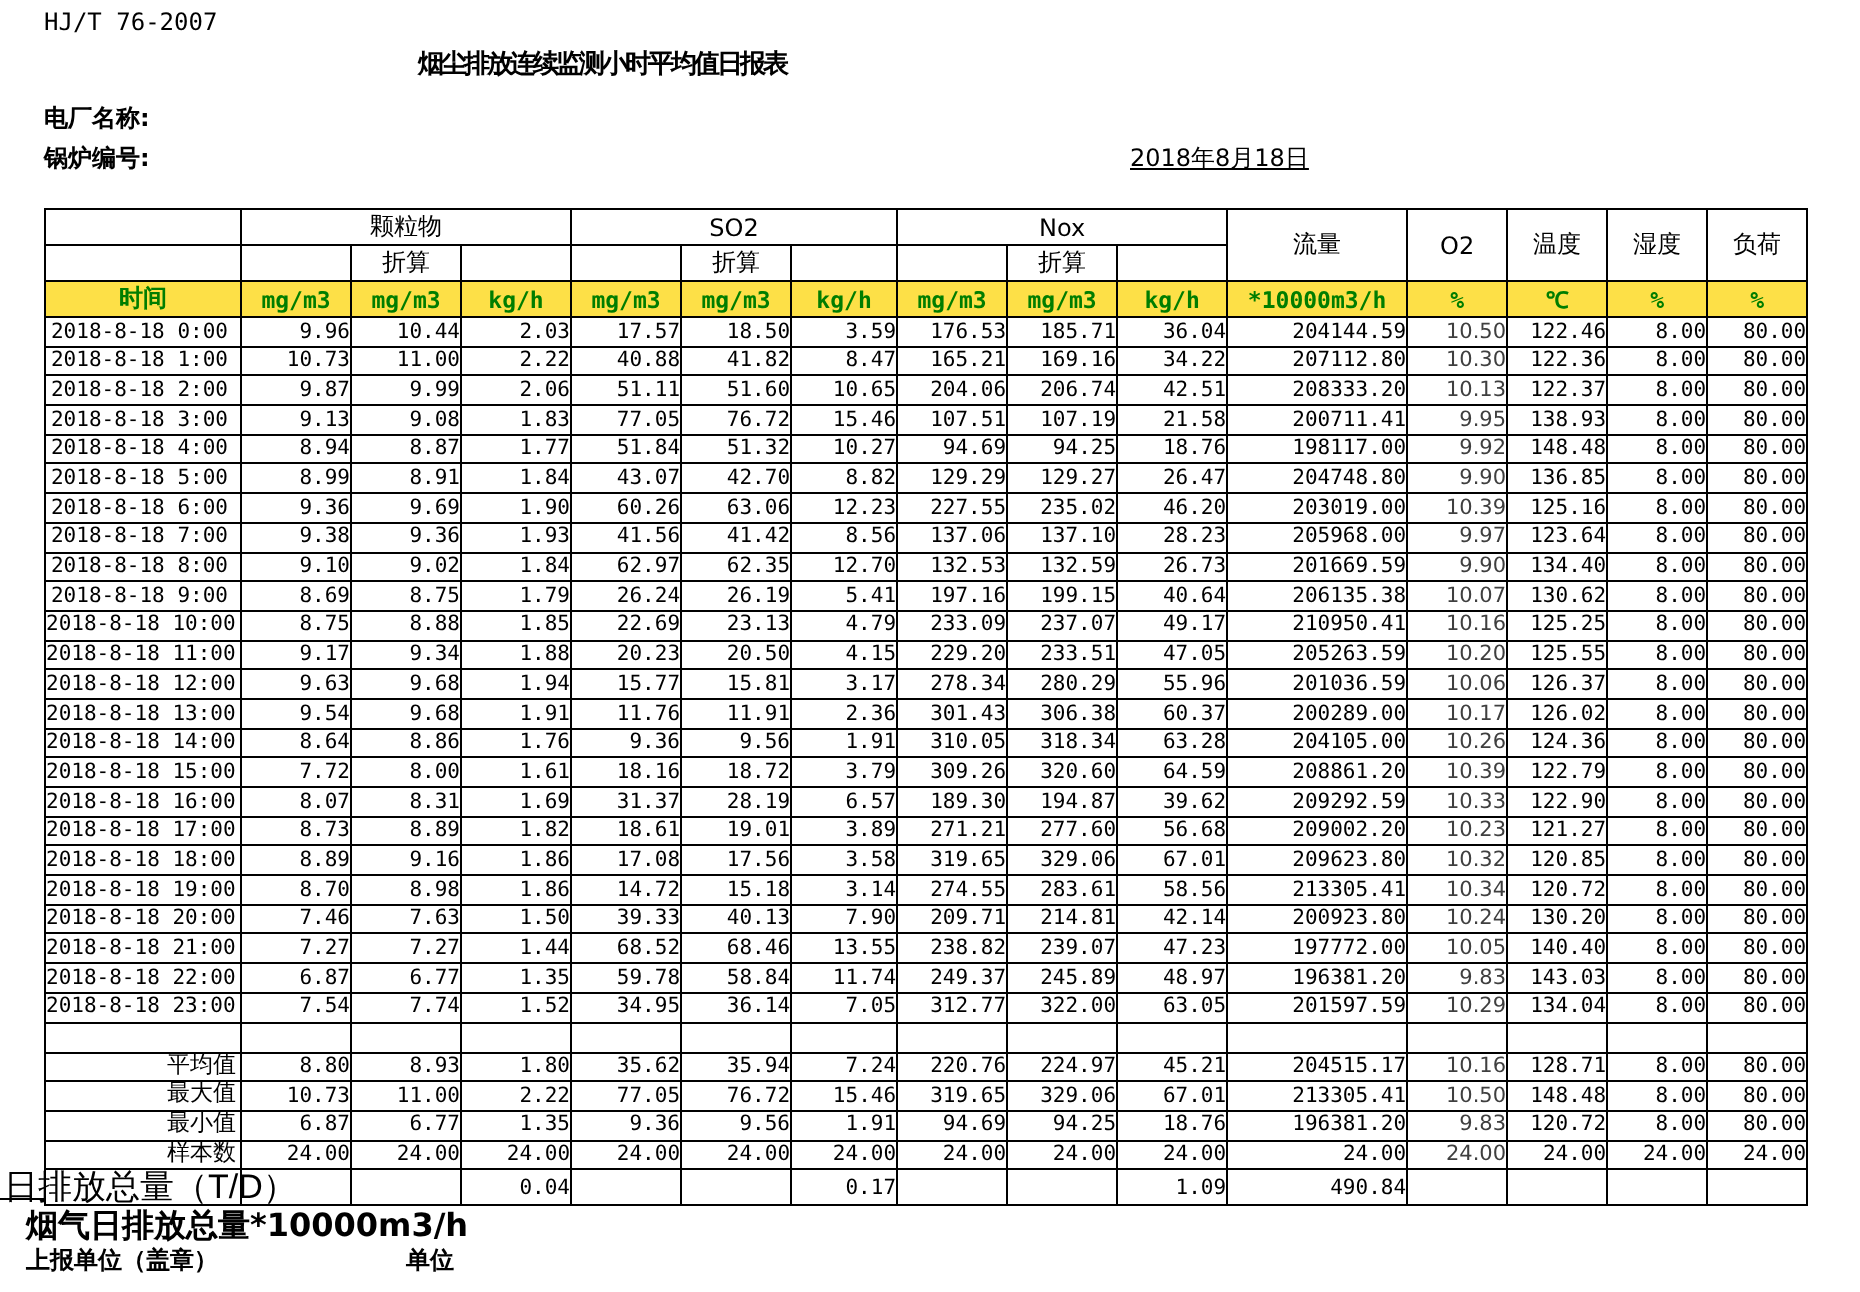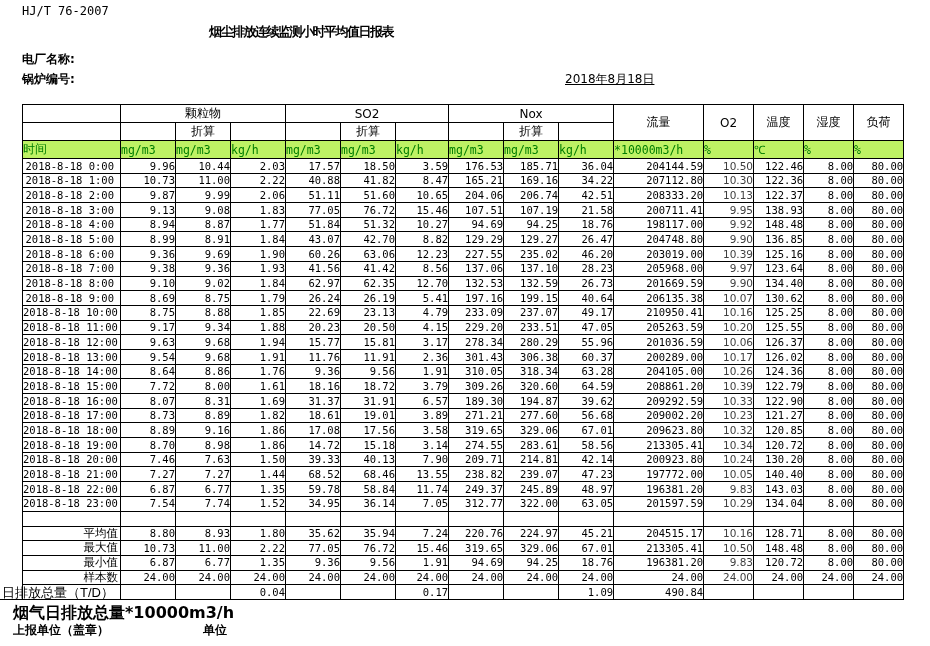--- a/index.html
+++ b/index.html
@@ -22,41 +22,41 @@
     position:absolute;left:22px;top:104px;width:882px;
     border-collapse:collapse;table-layout:fixed;padding-left:11px;
   }
   table.report th, table.report td{
     border:1px solid #000;padding:0;overflow:hidden;white-space:nowrap;
     vertical-align:middle;font-weight:normal;
   }
   tr.h1 th{height:14px;font-size:12px;text-align:center;}
   tr.h2 th{height:12px;font-size:12px;text-align:center;}
   tr.h3 th{
-    height:14px;font-size:11.5px;text-align:left;
-    background:#bef264;color:#007d00;
+    height:14px;font-size:11.5px;text-align:center;
+    background:#fde047;color:#007d00;font-weight:bold;
   }
   tr.h3 th.unit{font-family:"DejaVu Sans Mono",monospace;}
   tr.h3 th.timehead{font-size:12px;font-family:"DejaVu Sans",sans-serif;}
 
   tbody td{
     height:13.7px;font-size:10.5px;line-height:1;
     font-family:"DejaVu Sans Mono",monospace;
     text-align:right;padding-right:9px;
   }
   tbody td.time{padding-right:6px;}
   tbody td.o2col{color:#3f3f3f;font-family:"DejaVu Sans",sans-serif;font-size:10.5px;}
   tbody tr.spacer td{height:14px;}
   tbody td.sumlabel{
     font-family:Liberation Sans, sans-serif;font-size:11.5px;
     text-align:right;padding-right:2px;
   }
   tbody td.totalcell{overflow:visible;}
   tbody td.totalcell span{
-    display:block;text-align:left;margin-left:-21px;font-size:13px;
+    display:block;text-align:left;margin-left:-21px;font-size:17px;
   }
   .label-underline{position:absolute;left:0;width:23px;height:1px;background:#000;}
 </style>
 </head>
 <body>
 
 <div class="abs std-no">HJ/T  76-2007</div>
 <div class="abs title">烟尘排放连续监测小时平均值日报表</div>
 <div class="abs plant">电厂名称:</div>
 <div class="abs boiler">锅炉编号:</div>
@@ -394,21 +394,21 @@
         <td>122.79</td>
         <td>8.00</td>
         <td>80.00</td>
       </tr>
       <tr>
         <td class="time">2018-8-18 16:00</td>
         <td>8.07</td>
         <td>8.31</td>
         <td>1.69</td>
         <td>31.37</td>
-        <td>31.91</td>
+        <td>28.19</td>
         <td>6.57</td>
         <td>189.30</td>
         <td>194.87</td>
         <td>39.62</td>
         <td>209292.59</td>
         <td class="o2col">10.33</td>
         <td>122.90</td>
         <td>8.00</td>
         <td>80.00</td>
       </tr>

